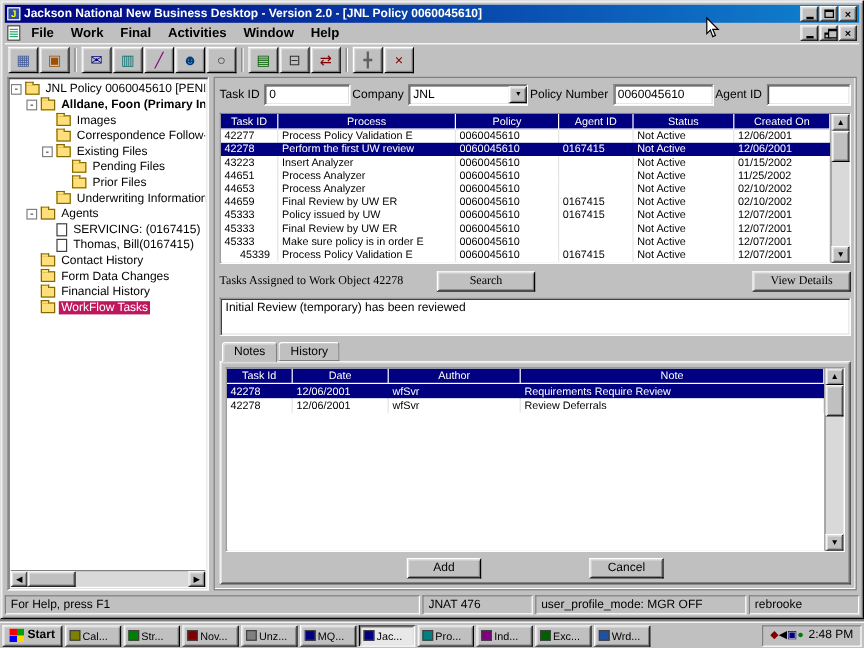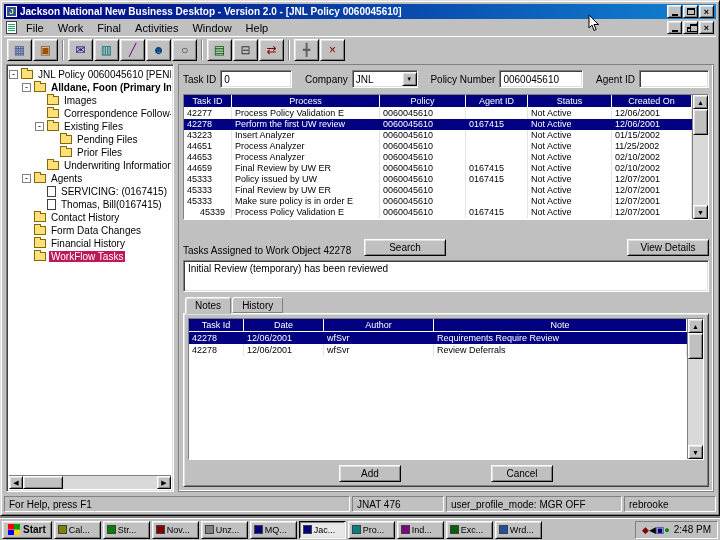--- a/index.html
+++ b/index.html
@@ -13,21 +13,21 @@
   .title-text{color:#fff;font-weight:bold;font-size:10px;flex:1;white-space:nowrap;overflow:hidden;}
   .win-btns{display:flex;gap:1px;align-items:center;}
   .win-btn{width:15px;height:13px;padding:0;font-family:inherit;font-size:9px;font-weight:bold;display:inline-flex;align-items:center;justify-content:center;cursor:default;}
   .g-min{width:6px;height:2px;background:#000;margin-top:6px;}
   .g-max{width:8px;height:7px;border:1px solid #000;border-top-width:2px;}
   .g-restore{position:relative;width:6px;height:5px;border:1px solid #000;border-top-width:2px;margin-top:3px;margin-right:2px;}
   .g-restore::before{content:"";position:absolute;left:2px;top:-5px;width:6px;height:5px;border:1px solid #000;border-top-width:2px;background:#c0c0c0;}
   .menubar{height:17px;flex:none;display:flex;align-items:center;padding:1px 2px;gap:2px;}
   .mdi-icon{width:11px;height:13px;background:#fff;border:1px solid #404040;flex:none;position:relative;}
   .mdi-icon::before{content:"";position:absolute;left:1px;top:2px;width:7px;height:1px;box-shadow:0 2px 0 #2a6,0 4px 0 #2a6,0 6px 0 #2a6;background:#2a6;}
-  #menu-items{display:flex;flex:1;}
+  #menu-items{display:flex;flex:1;font-weight:bold;}
   .menu-item{padding:1px 7px;font-size:11px;}
   .toolbar{height:26px;flex:none;display:flex;align-items:center;gap:1px;padding:1px 3px;border-top:1px solid #fff;}
   .tool-btn{width:25px;height:22px;font-size:12px;display:inline-flex;align-items:center;justify-content:center;padding:0;font-family:inherit;}
   .tool-sep{width:2px;height:20px;border-left:1px solid #808080;border-right:1px solid #fff;margin:0 3px;}
   .client{flex:1;display:flex;padding:2px;min-height:0;}
   .tree-panel{width:168px;flex:none;position:relative;overflow:hidden;padding:3px 2px 18px 2px;}
   .tree-item{height:13px;display:flex;align-items:center;white-space:nowrap;font-size:10px;overflow:hidden;}
   .tree-indent{flex:none;height:1px;}
   .expander{width:9px;height:9px;flex:none;border:1px solid #808080;background:#fff;font-size:9px;line-height:7px;text-align:center;margin-right:3px;}
   .expander.hidden{visibility:hidden;}
@@ -53,21 +53,21 @@
   .combo{height:18px;display:inline-flex;align-items:center;padding-left:3px;font-size:10px;}
   .combo-btn{margin-left:auto;width:15px;height:14px;font-size:6px;display:inline-flex;align-items:center;justify-content:center;padding:0;font-family:inherit;flex:none;}
   .grid{margin-top:5px;flex:none;height:126px;display:flex;overflow:hidden;}
   .grid-main{flex:1;display:flex;flex-direction:column;overflow:hidden;background:#fff;}
   .grid-header{display:flex;height:13px;flex:none;background:#000080;}
   .gh-cell{color:#fff;font-size:9px;display:inline-flex;align-items:center;justify-content:center;border-right:1px solid #fff;border-bottom:1px solid #fff;overflow:hidden;white-space:nowrap;flex:none;}
   .gr{display:flex;height:11px;flex:none;background:#fff;}
   .gr.selected{background:#000080;}
   .gr.selected .gc{color:#fff;border-right-color:#000080;}
   .gc{font-size:9px;line-height:11px;padding:0 3px;border-right:1px solid #e4e4e4;overflow:hidden;white-space:nowrap;flex:none;}
-  .assigned-row{height:20px;margin-top:16px;flex:none;display:flex;align-items:flex-end;}
+  .assigned-row{height:20px;margin-top:4px;flex:none;display:flex;align-items:center;font-family:Liberation Serif, serif;}
   .assigned-label{flex:1;font-size:10px;}
   .btn{height:17px;font-size:10px;display:inline-flex;align-items:center;justify-content:center;padding:0 8px;font-family:inherit;cursor:default;}
   .assigned-spacer{flex:1;}
   .desc-box{margin-top:4px;height:32px;flex:none;font-size:10px;padding:2px 4px;display:block;overflow:hidden;}
   .tabs{margin-top:5px;height:16px;flex:none;display:flex;padding-left:2px;position:relative;z-index:2;}
   .tab{height:16px;padding:0 9px;background:#c0c0c0;border:1px solid;border-color:#fff #808080 #808080 #fff;border-radius:3px 3px 0 0;font-size:10px;display:inline-flex;align-items:center;margin-right:1px;}
   .tab.active{height:17px;margin-bottom:-1px;border-bottom-color:#c0c0c0;box-shadow:inset 1px 1px 0 #dfdfdf;}
   .tab-panel{flex:1;min-height:0;background:#c0c0c0;border:1px solid;border-color:#fff #404040 #404040 #fff;box-shadow:inset 1px 1px 0 #dfdfdf,inset -1px -1px 0 #808080;display:flex;flex-direction:column;padding:4px;}
   .notes-area{flex:1;min-height:0;display:flex;overflow:hidden;}
   .notes-area .gr{height:12px;}
@@ -255,21 +255,21 @@
 
       <div class="content">
 
         <div class="form-row">
           <span class="f-group">
             <span class="f-label">Task ID</span>
             <span class="tb sunken" style="width:72px">0</span>
           </span>
           <span class="f-group">
             <span class="f-label">Company</span>
-            <span class="combo sunken" style="width:66px">
+            <span class="combo sunken" style="width:100px">
               <span>JNL</span>
               <button class="combo-btn raised">▼</button>
             </span>
           </span>
           <span class="f-group">
             <span class="f-label">Policy Number</span>
             <span class="tb sunken" style="width:84px">0060045610</span>
           </span>
           <span class="f-group">
             <span class="f-label">Agent ID</span>

